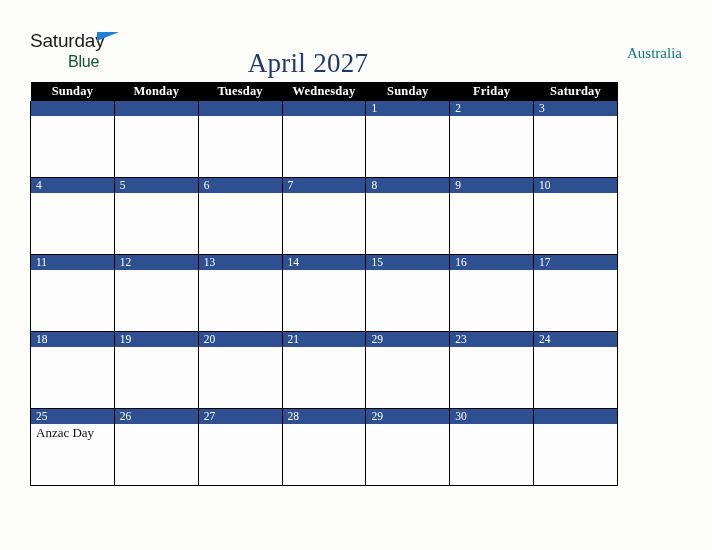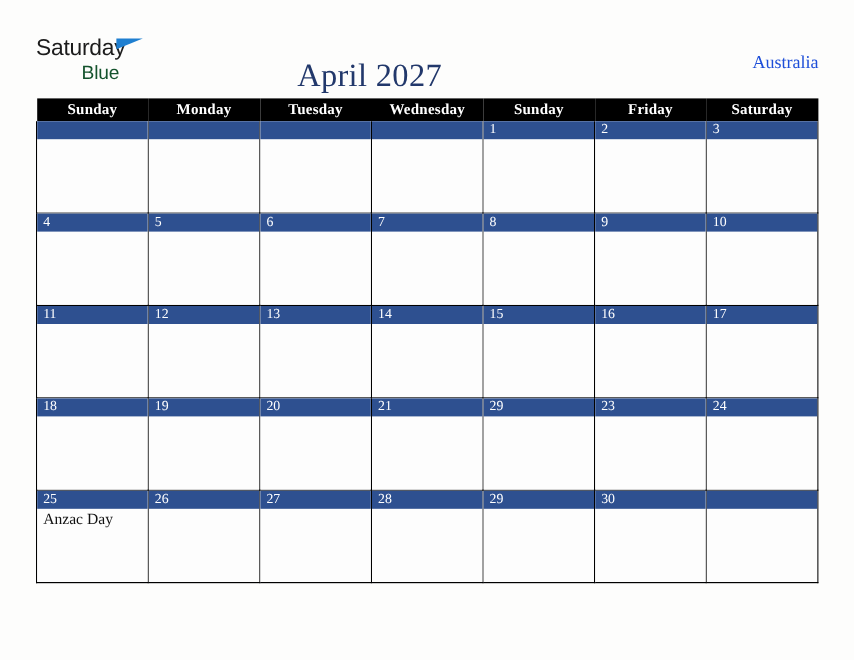--- a/index.html
+++ b/index.html
@@ -80,29 +80,29 @@
     color: #22386b;
     letter-spacing: 0.3px;
     margin-top: 20px;
   }
 
   .region {
     position: absolute;
     right: 30px;
     top: 45px;
     font-size: 15px;
-    color: #1d4ed8;
+    color: #0f766e;
   }
 
   
   .calendar {
     position: absolute;
     left: 30px;
     top: 82px;
-    width: 652px;
+    width: 588px;
     border-collapse: collapse;
     table-layout: fixed;
   }
 
   .calendar th {
     background: #000000;
     color: #ffffff;
     font-size: 12.5px;
     font-weight: bold;
     height: 19px;

